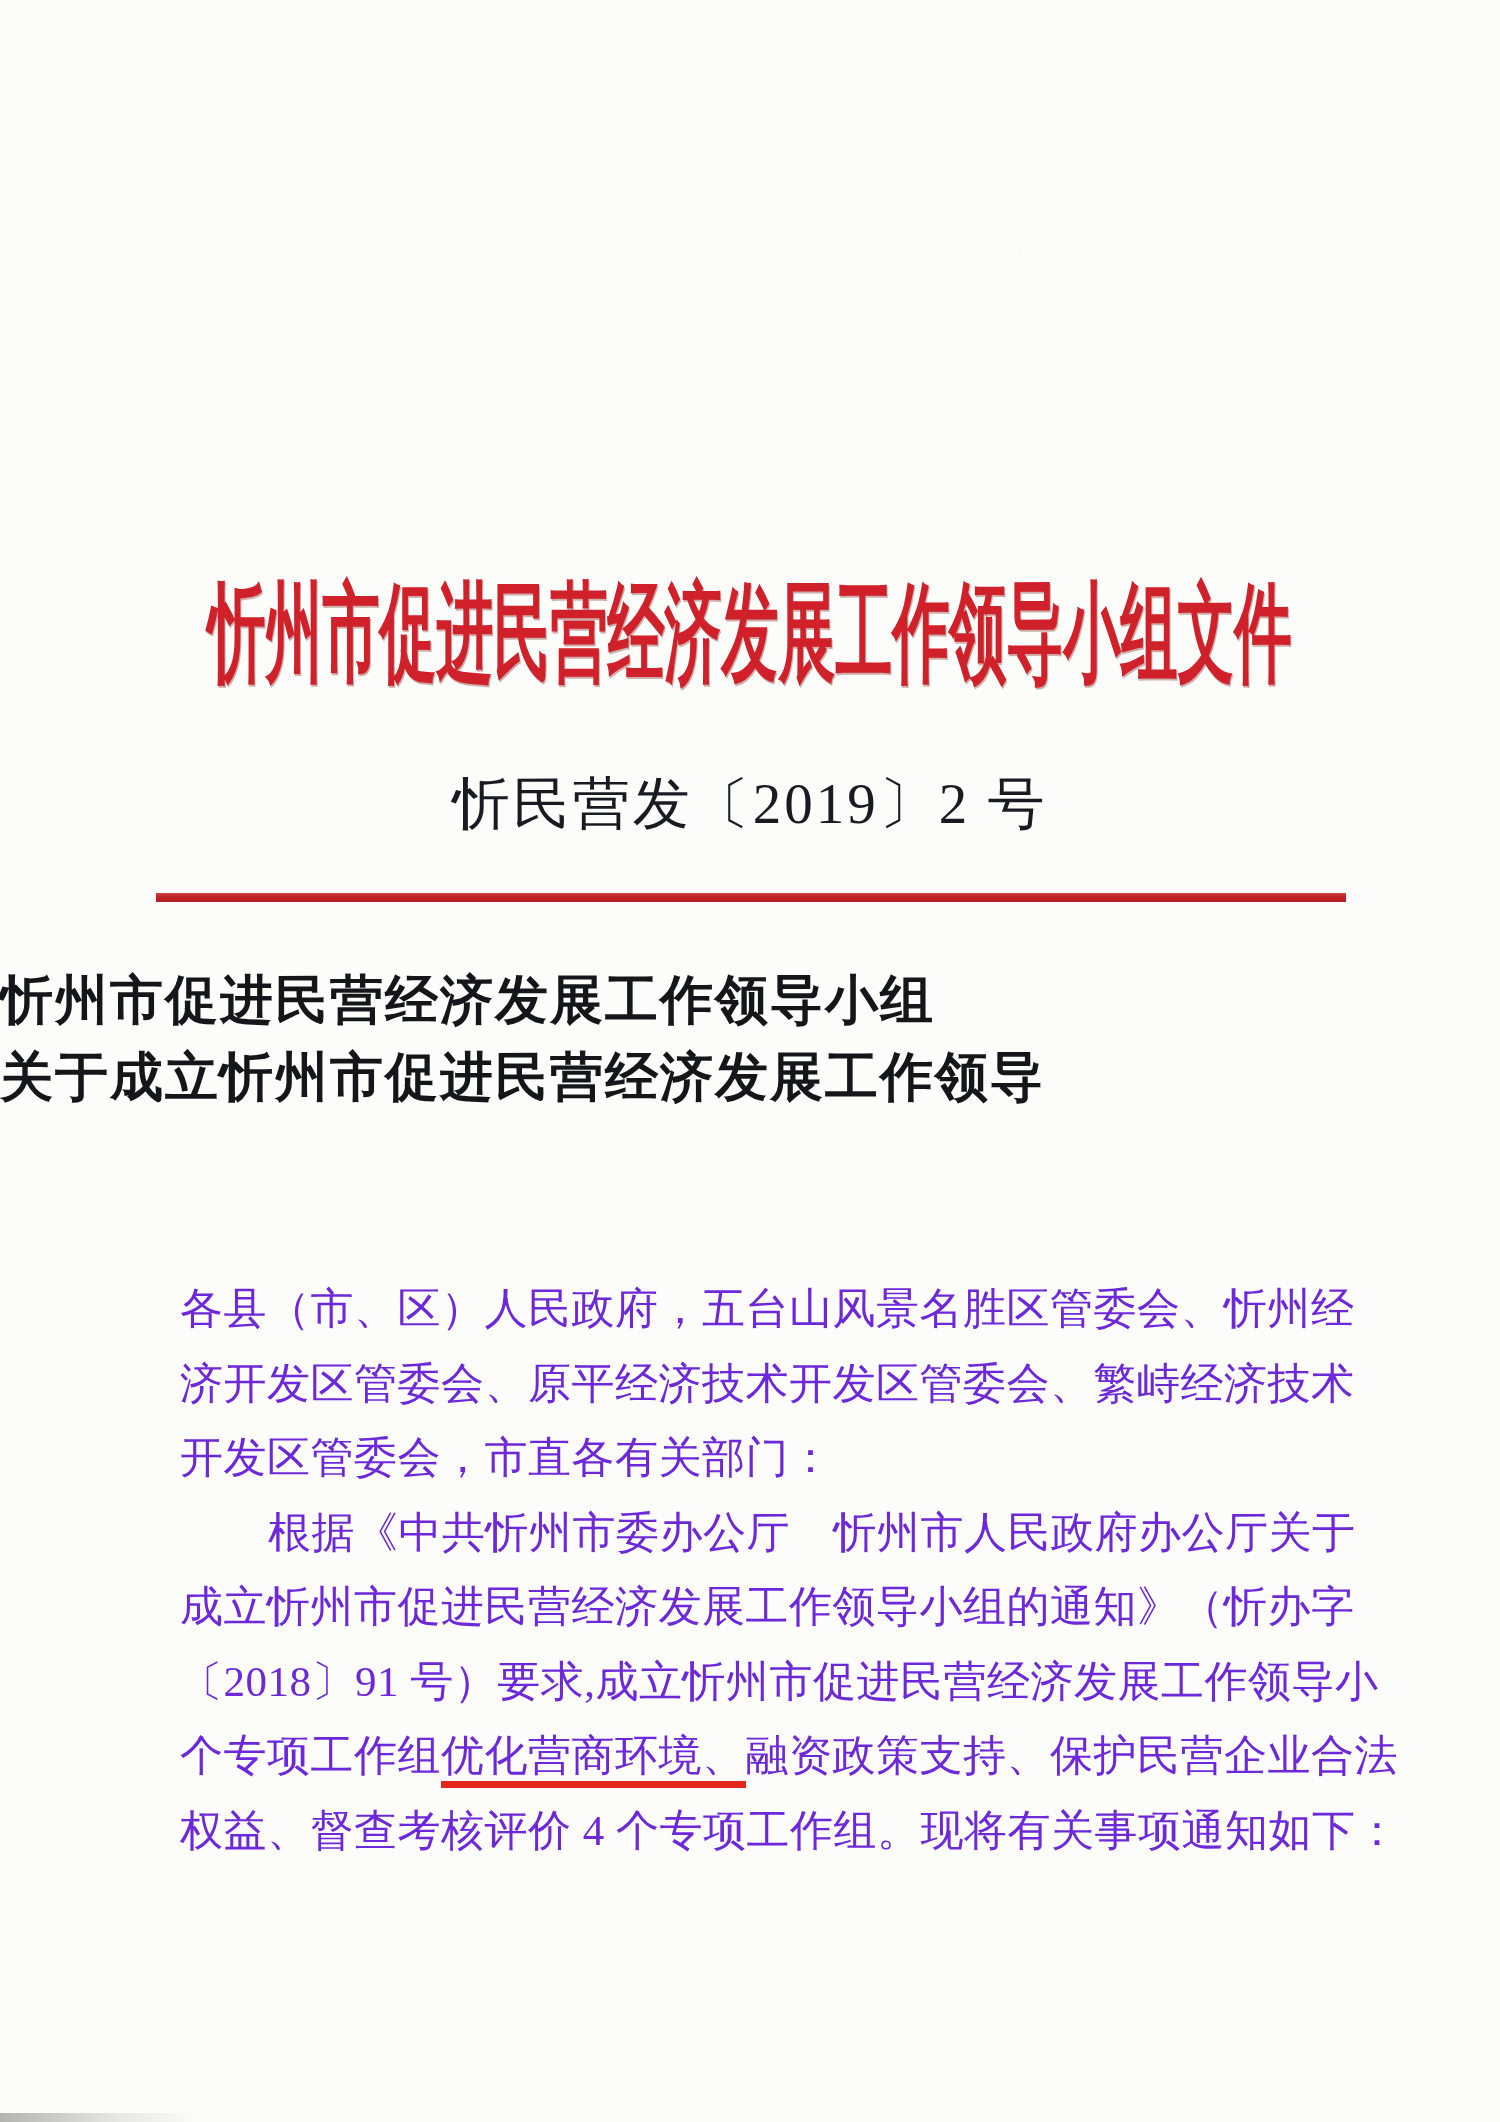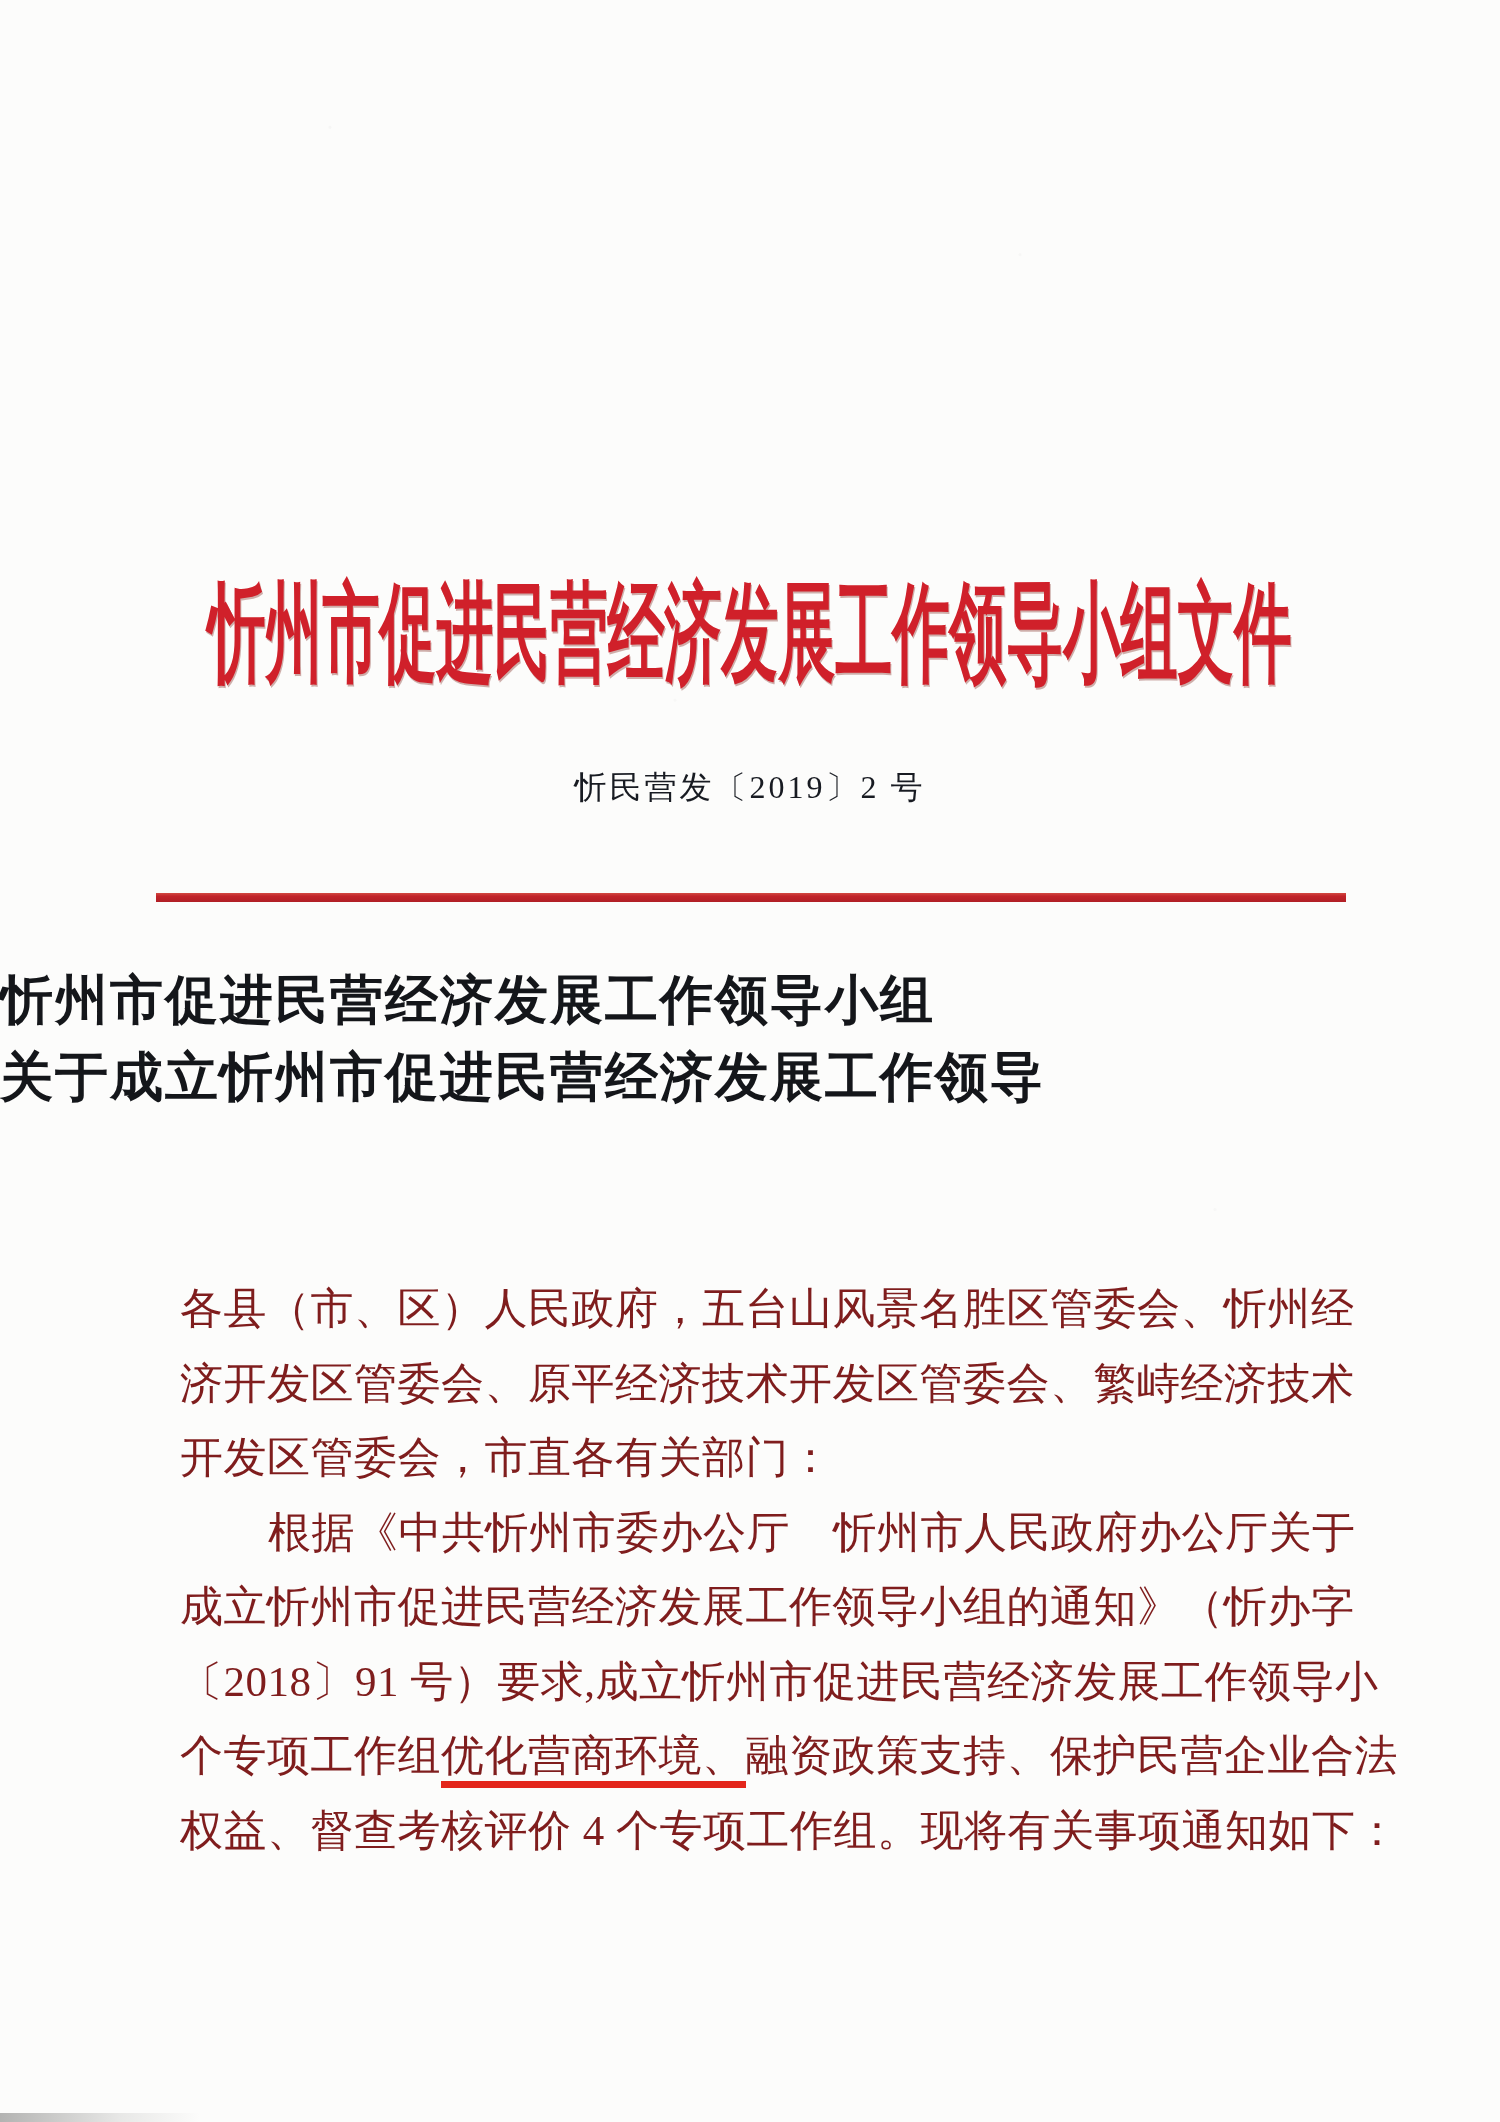--- a/index.html
+++ b/index.html
@@ -40,21 +40,21 @@
     transform-origin: top center;
     white-space: nowrap;
     text-shadow: 1px 1px 0 rgba(120,30,20,.35);
   }
   .doc-number {
     position: absolute;
     top: 766px;
     left: 0;
     width: 100%;
     text-align: center;
-    font-size: 32px;
+    font-size: 57px;
     color: #181b22;
     letter-spacing: 3px;
   }
   .red-divider {
     position: absolute;
     top: 893px;
     left: 156px;
     width: 1190px;
     height: 9px;
     background: linear-gradient(to bottom, #d24a42 0%, #c2242a 35%, #b01f25 100%);
@@ -72,21 +72,21 @@
     font-weight: bold;
     line-height: 77px;
     letter-spacing: 2px;
     white-space: nowrap;
   }
   .body-text {
     position: absolute;
     top: 1272px;
     left: 180px;
     width: 1170px;
-    color: #7f1d1d;
+    color: #6d28d9;
   }
   .b-line {
     font-size: 43px;
     line-height: 74.5px;
     letter-spacing: 0.5px;
     white-space: nowrap;
   }
   .b-line.indent { text-indent: 88px; text-align: center; }
   .underlined-red {
     display: inline-block;

